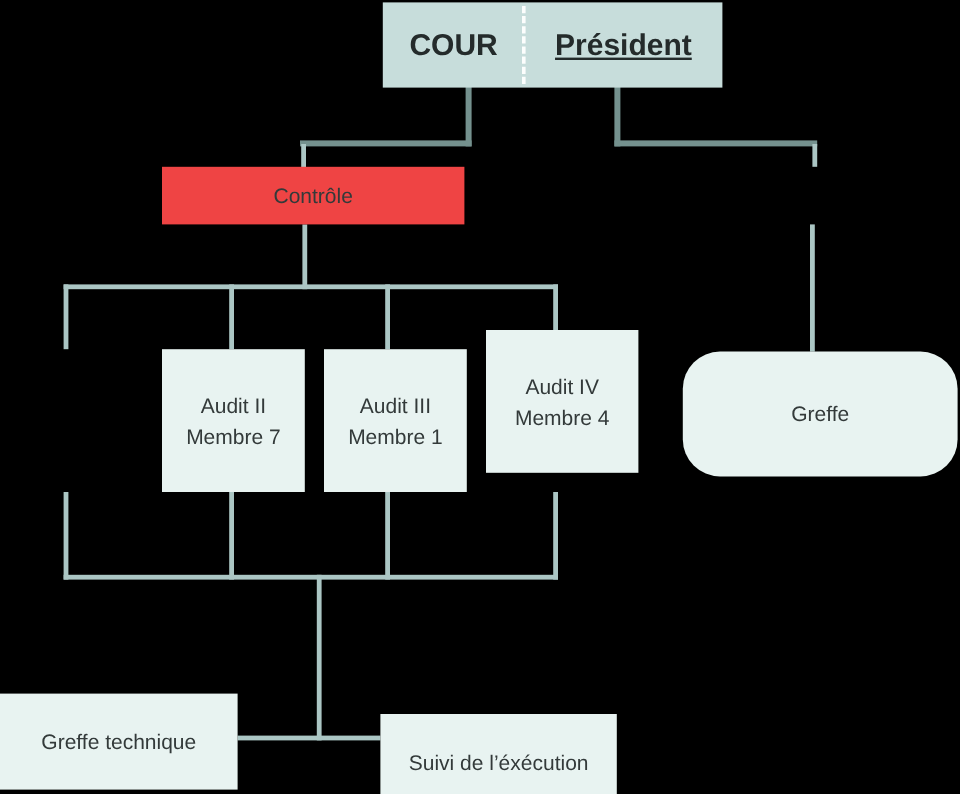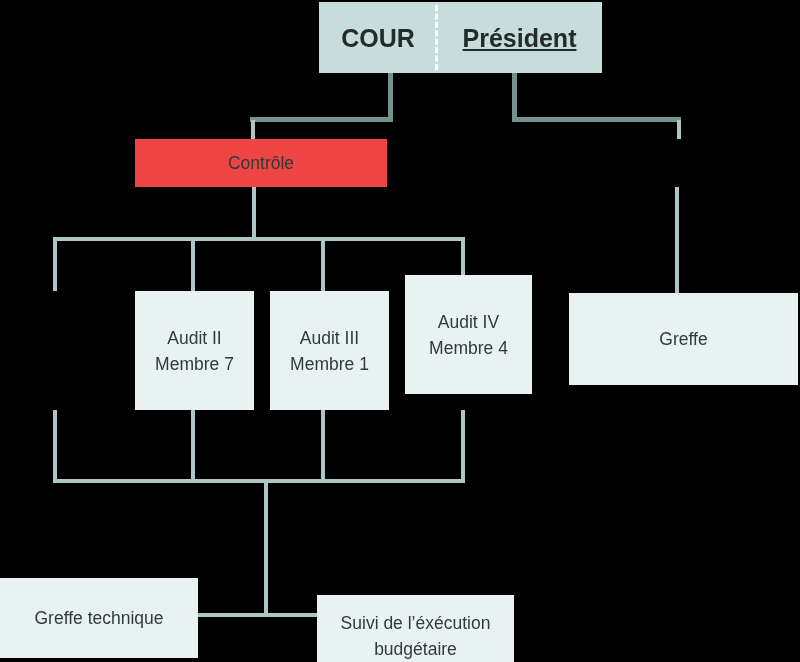--- a/index.html
+++ b/index.html
@@ -37,21 +37,21 @@
     border-left:3px dashed #fcfefd;
   }
   
   .controle{left:135px;top:139px;width:252px;height:48px;}
   .administration{left:553px;top:138px;width:239px;height:49px;}
   
   .audit0{left:0px;top:291px;width:119px;height:119px;}
   .audit1{left:135px;top:291px;width:119px;height:119px;}
   .audit2{left:270px;top:291px;width:119px;height:119px;}
   .audit3{left:405px;top:275px;width:127px;height:119px;}
-  .greffe{left:569px;top:293px;width:229px;height:92px;}
+  .greffe{left:569px;top:293px;width:229px;height:104px;border-radius:31px;}
   .service{left:0px;top:578px;width:198px;height:80px;}
   .suivi{left:317px;top:577px;width:197px;height:81px;margin-top:18px;}
 </style>
 </head>
 <body>
 
 <div class="canvas">
 
   <div class="line dark" style="left:388px;top:72px;width:5px;height:50px"></div>
   <div class="line dark" style="left:250px;top:117px;width:143px;height:5px"></div>
@@ -103,16 +103,15 @@
 
   <div class="box leaf greffe">
     <span>Greffe</span>
   </div>
 
   <div class="box leaf service">
     <span>Greffe technique</span>
   </div>
   <div class="box leaf suivi">
     <span>Suivi de l’éxécution</span>
-    <span>budgétaire</span>
   </div>
 
 </div>
 
 </body></html>

